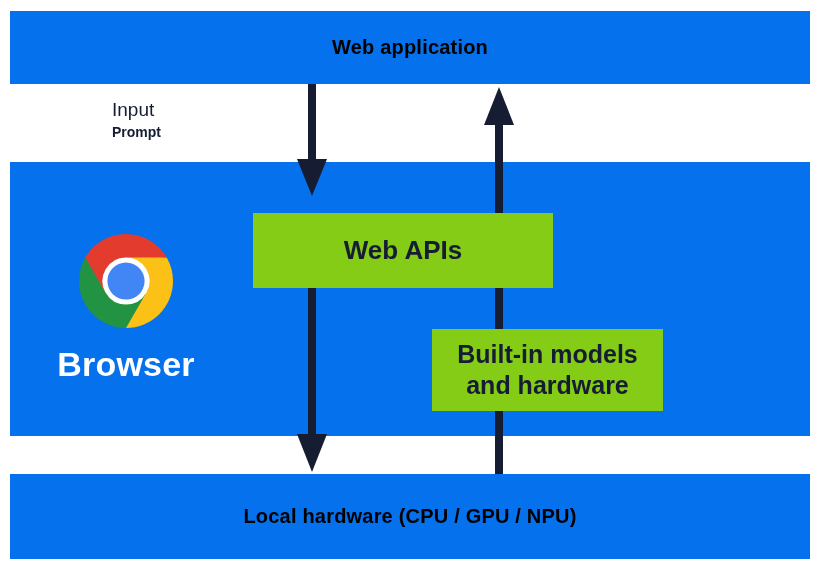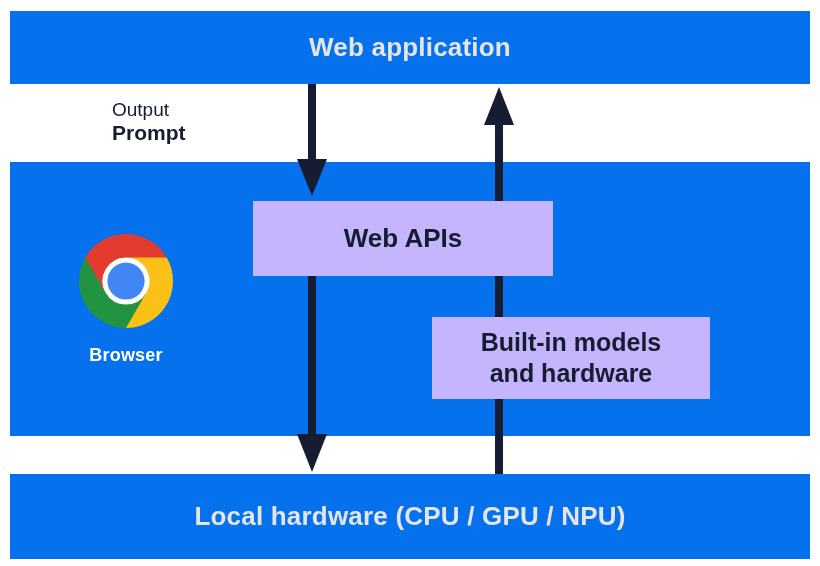--- a/index.html
+++ b/index.html
@@ -23,86 +23,87 @@
     z-index: 1;
     display: flex;
     align-items: center;
     justify-content: center;
   }
   .band-top    { top: 11px;  height: 73px; }
   .band-mid    { top: 162px; height: 274px; }
   .band-bottom { top: 474px; height: 85px; }
 
   .band-title {
-    color: #e5e5e5;
-    font-size: 26px;
+    color: #000000;
+    font-size: 20px;
     font-weight: 700;
     letter-spacing: 0.2px;
   }
 
   
   .flow-label {
     position: absolute;
     top: 98px;
     color: #161d33;
     line-height: 23px;
     z-index: 2;
   }
   .flow-label.left  { left: 112px; text-align: left; }
   .flow-label.right { right: 52px; text-align: right; }
   .flow-caption { font-size: 19px; font-weight: 400; }
-  .flow-value   { font-size: 21px; font-weight: 700; }
+  .flow-value   { font-size: 14px; font-weight: 700; }
 
   
   .arrows {
     position: absolute;
     left: 0; top: 0;
     z-index: 2;
     pointer-events: none;
   }
 
   
   .ybox {
     position: absolute;
-    background: #c4b5fd;
+    background: #84cc16;
     z-index: 3;
     display: flex;
     flex-direction: column;
     align-items: center;
     justify-content: center;
     color: #161d33;
     font-weight: 700;
     text-align: center;
+    margin-top: 12px;
   }
   .box-webapis {
     left: 253px; top: 201px;
     width: 300px; height: 75px;
     font-size: 26px;
   }
   .box-builtin {
     left: 432px; top: 317px;
-    width: 278px; height: 82px;
+    width: 231px; height: 82px;
     font-size: 25px;
     line-height: 31px;
   }
 
   
   .chrome-logo {
     position: absolute;
     left: 79px; top: 234px;
     width: 94px; height: 94px;
     z-index: 3;
   }
   .browser-label {
     position: absolute;
     left: 46px; top: 345px;
     width: 160px;
     text-align: center;
     color: #ffffff;
-    font-size: 18px;
+    font-size: 34px;
     font-weight: 700;
     letter-spacing: 0.2px;
     z-index: 3;
   }
 </style>
 </head>
 <body>
 
 <div class="canvas">
 
@@ -110,21 +111,21 @@
     <div class="band-title">Web application</div>
   </div>
 
   <div class="band band-mid"></div>
 
   <div class="band band-bottom">
     <div class="band-title">Local hardware (CPU / GPU / NPU)</div>
   </div>
 
   <div class="flow-label left">
-    <div class="flow-caption">Output</div>
+    <div class="flow-caption">Input</div>
     <div class="flow-value">Prompt</div>
   </div>
 
 
   <svg class="arrows" width="820" height="566" viewBox="0 0 820 566">
     <g>
       <line x1="312" y1="84" x2="312" y2="162" stroke-width="8" stroke="#161d33"></line>
       <polygon points="297,159 327,159 312,196" fill="#161d33"></polygon>
     </g>
     <g>

